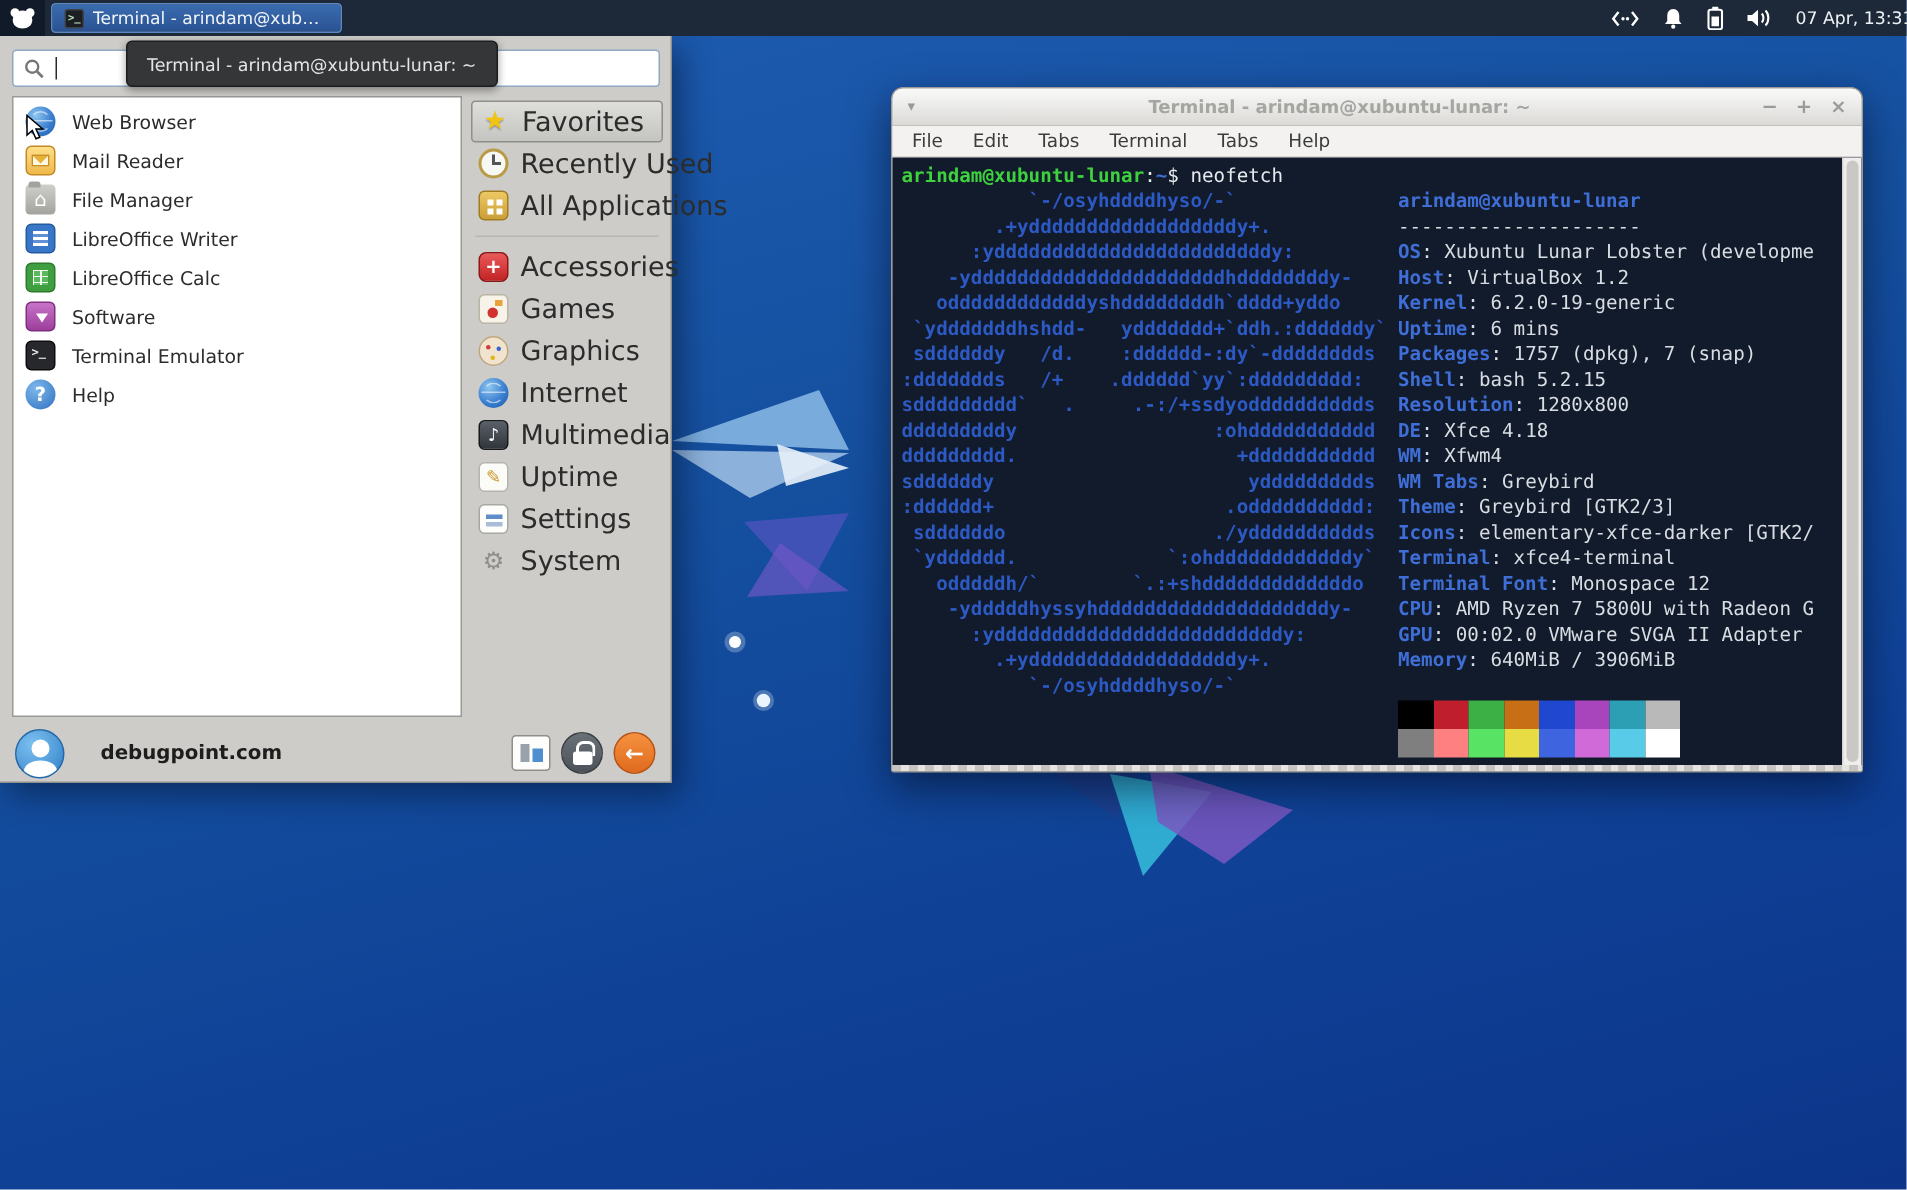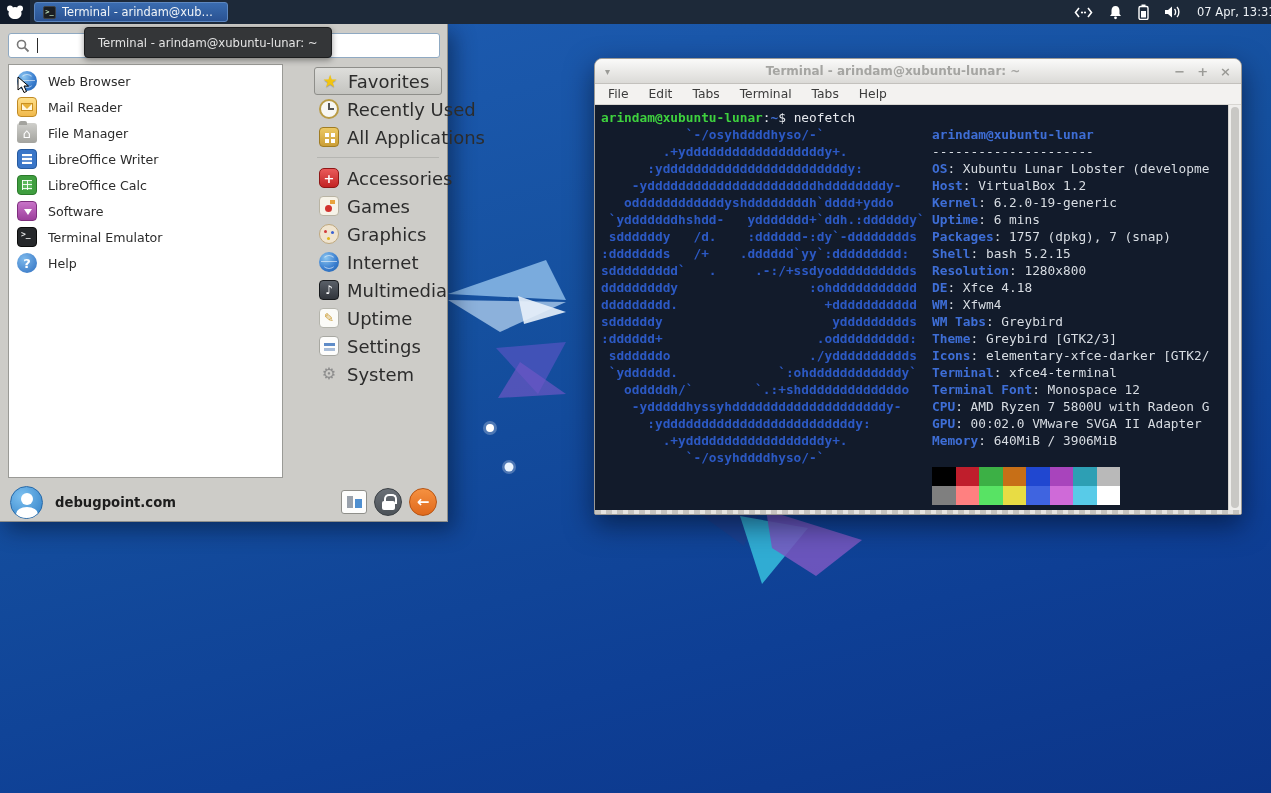--- a/index.html
+++ b/index.html
@@ -32,32 +32,32 @@
   .whisker{position:absolute;left:0;top:24px;width:448px;height:498px;background:#cdccc8;
     border-right:1px solid #8f8f8b;border-bottom:1px solid #8f8f8b;
     box-shadow:6px 8px 20px rgba(0,10,30,.45);z-index:30;}
   .searchbox{position:absolute;left:8px;top:9px;width:432px;height:25px;background:#fff;
     border:1px solid #8fa9c2;border-radius:3px;display:flex;align-items:center;padding:0 7px;gap:7px;}
   .caret{width:1px;height:15px;background:#2a2a2a;}
   .tooltip{position:absolute;left:84px;top:3px;height:31px;background:#343638;
     border:1px solid #1c1d1e;border-radius:4px;color:#e4e4e4;font-size:11.6px;
     display:flex;align-items:center;padding:0 13px;z-index:5;white-space:nowrap;
     box-shadow:0 2px 6px rgba(0,0,0,.4);}
-  .app-list{position:absolute;left:8px;top:40px;width:275px;height:414px;background:#fff;
+  .app-list{position:absolute;left:8px;top:40px;width:300px;height:414px;background:#fff;
     border:1px solid #9a9a96;overflow:hidden;padding-top:3px;}
   .app-item{height:26px;display:flex;align-items:center;gap:11px;padding:0 8px;}
   .app-label{font-size:12.6px;color:#2c2c2c;white-space:nowrap;}
   .cat-col{position:absolute;left:314px;top:43px;width:128px;}
   .cat-item{height:28px;display:flex;align-items:center;gap:8px;padding:0 5px;}
   .cat-item.selected{background:linear-gradient(#dededb,#c4c4c0);border:1px solid #8e8e8a;
     border-radius:3px;}
   .cat-label{font-size:18px;color:#2c2c2c;white-space:nowrap;}
   .cat-sep{border-top:1px solid #b5b5b1;margin:6px 3px;}
   .menu-footer{position:absolute;left:0;right:0;top:458px;height:40px;display:flex;
-    align-items:center;padding:0 10px;gap:12px;}
+    align-items:center;padding:0 10px;gap:24px;}
   .username{font-size:13.2px;font-weight:700;color:#1d1d1d;}
   .footer-btns{margin-left:auto;display:flex;align-items:center;gap:7px;}
 
   
   .avatar{width:33px;height:33px;border-radius:50%;position:relative;overflow:hidden;
     background:radial-gradient(circle at 35% 30%,#7cc0f0,#2f7fc6);border:1px solid #2568a8;flex:none;}
   .avatar::before{content:"";position:absolute;left:10px;top:6px;width:12px;height:12px;
     border-radius:50%;background:#fff;}
   .avatar::after{content:"";position:absolute;left:5px;top:20px;width:22px;height:14px;
     border-radius:50% 50% 0 0;background:#fff;}

